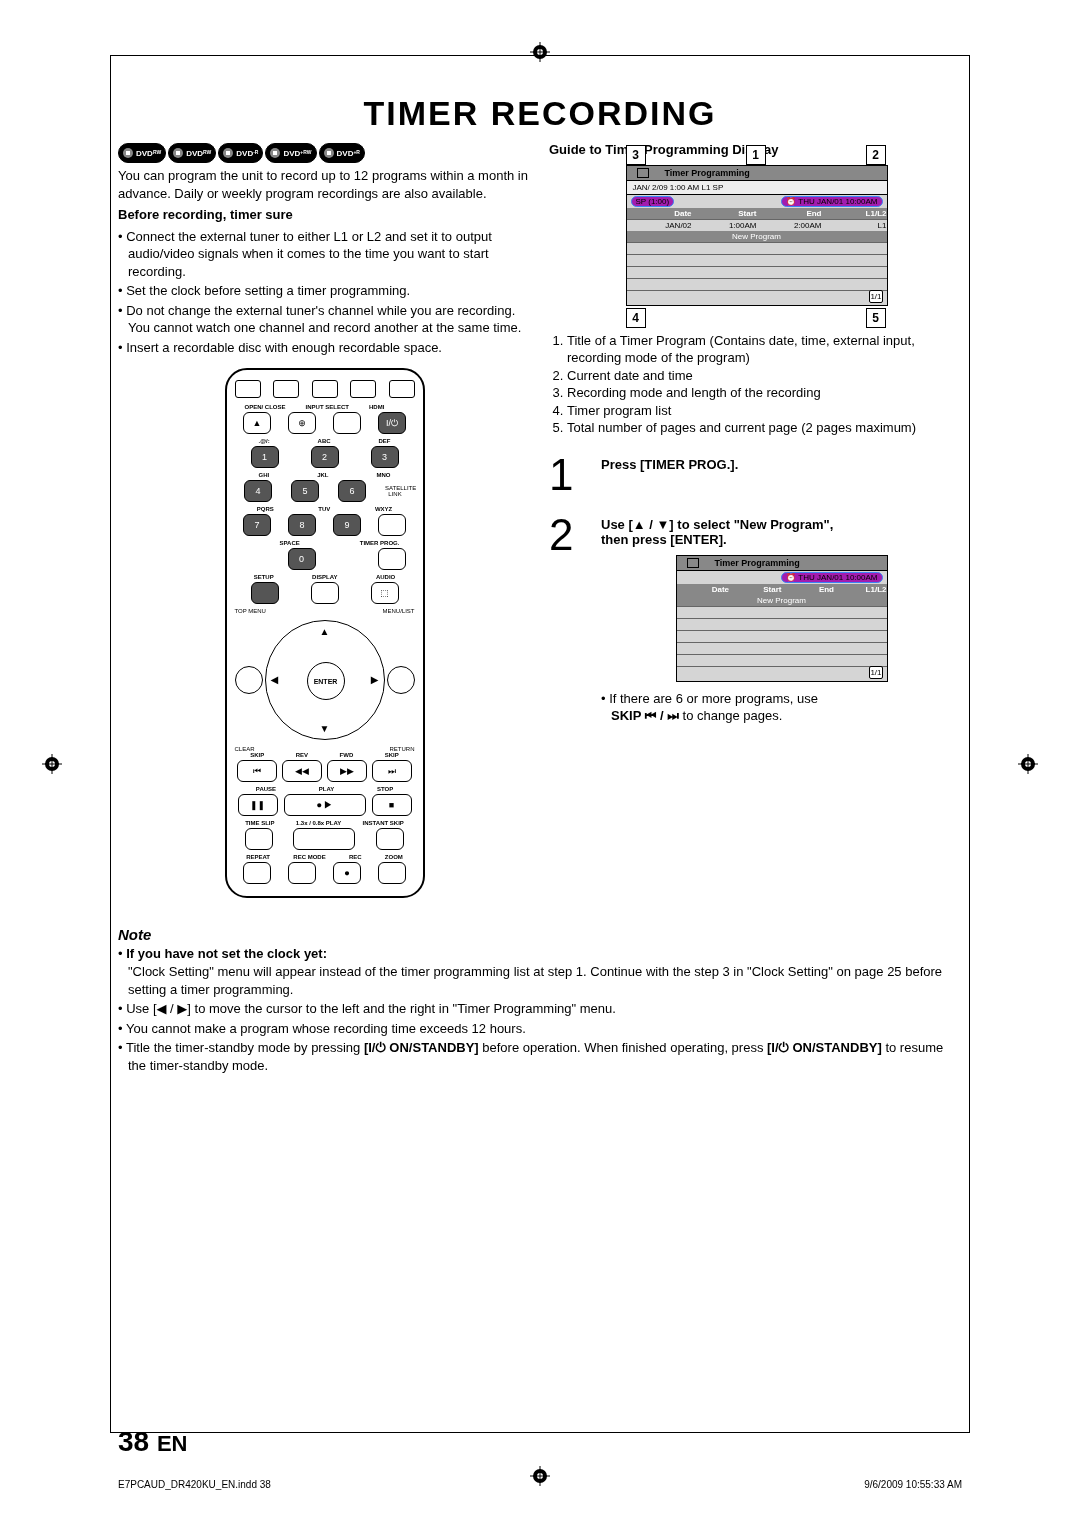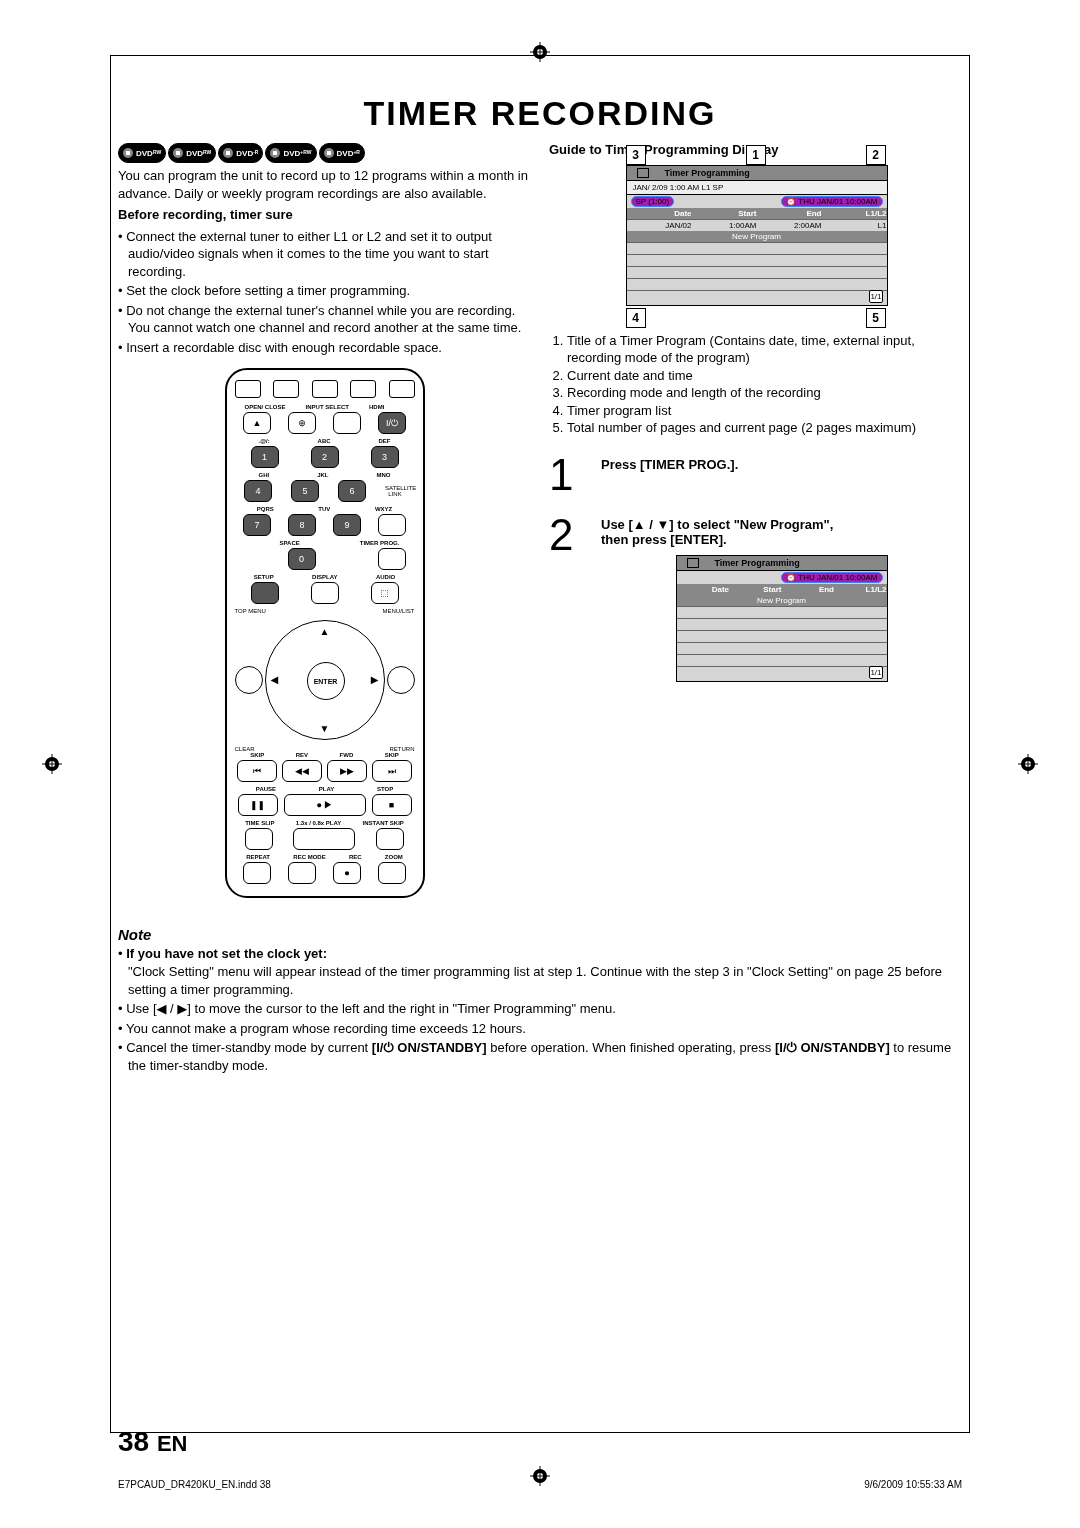--- a/index.html
+++ b/index.html
@@ -407,33 +407,36 @@
                 <div class="newprog">New Program</div>
                 <div class="tp-row"></div>
                   <div class="tp-row"></div>
                   <div class="tp-row"></div>
                   <div class="tp-row"></div>
                   <div class="tp-row"></div>
                 <div class="tp-row" style="position:relative;height:14px;">
                     <div class="corner-count">1/1</div>
                   </div>
               </div>
+              <ul class="bul normal" style="font-weight:normal;margin-top:8px">
+                <li><span>If there are 6 or more programs, use</span><br><b>SKIP</b><b> ⏮ / ⏭ </b><span>to change pages.</span></li>
+              </ul>
             </div>
           </div>
         </div>
       </div>
     </div>
 
     <div class="note-sec">
       <div class="note-title">Note</div>
       <ul class="bul">
         <li><b>If you have not set the clock yet:</b><br><span>"Clock Setting" menu will appear instead of the timer programming list at step 1. Continue with the step 3 in "Clock Setting" on page 25 before setting a timer programming.</span></li>
         <li>Use [◀ / ▶] to move the cursor to the left and the right in "Timer Programming" menu.</li>
         <li>You cannot make a program whose recording time exceeds 12 hours.</li>
-        <li><span>Cancel the timer-standby mode by current </span><b>[I/⏻ ON/STANDBY]</b><span> before operation. When finished operating, press </span><b>[I/⏻ ON/STANDBY]</b><span> to resume the timer-standby mode.</span></li>
+        <li><span>Title the timer-standby mode by pressing </span><b>[I/⏻ ON/STANDBY]</b><span> before operation. When finished operating, press </span><b>[I/⏻ ON/STANDBY]</b><span> to resume the timer-standby mode.</span></li>
       </ul>
     </div>
   </div>
 
   <div class="pgnum">
     <span>38</span> <span style="font-size:22px">EN</span>
   </div>
 
   <div class="footer">
     <span>E7PCAUD_DR420KU_EN.indd   38</span>

